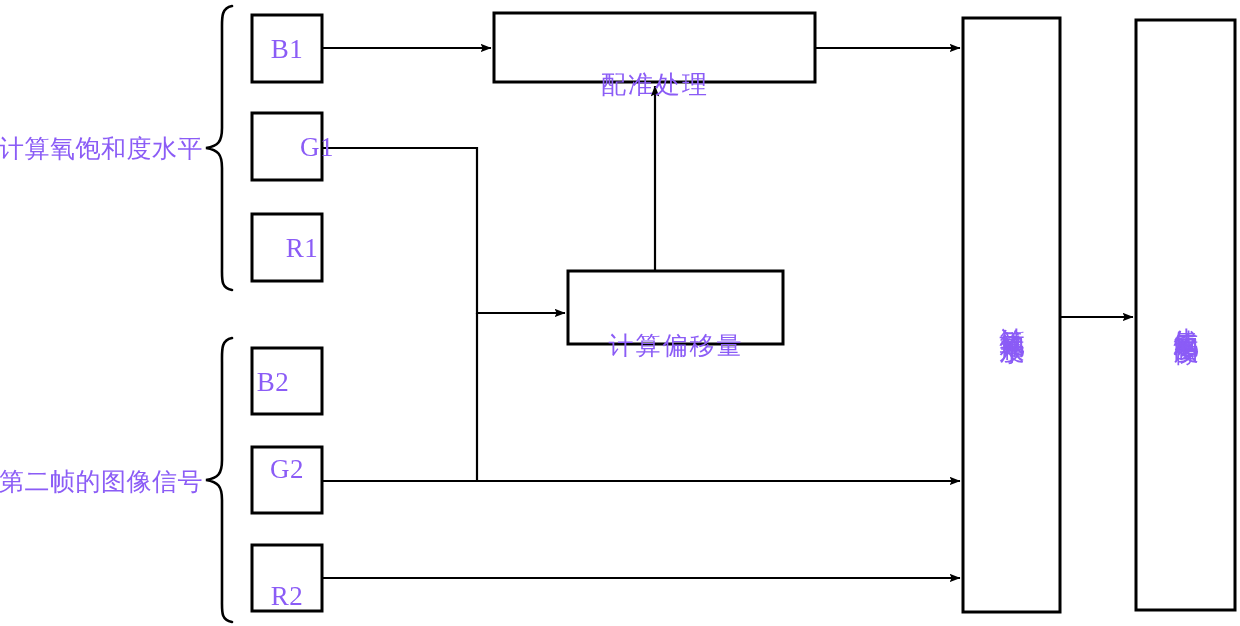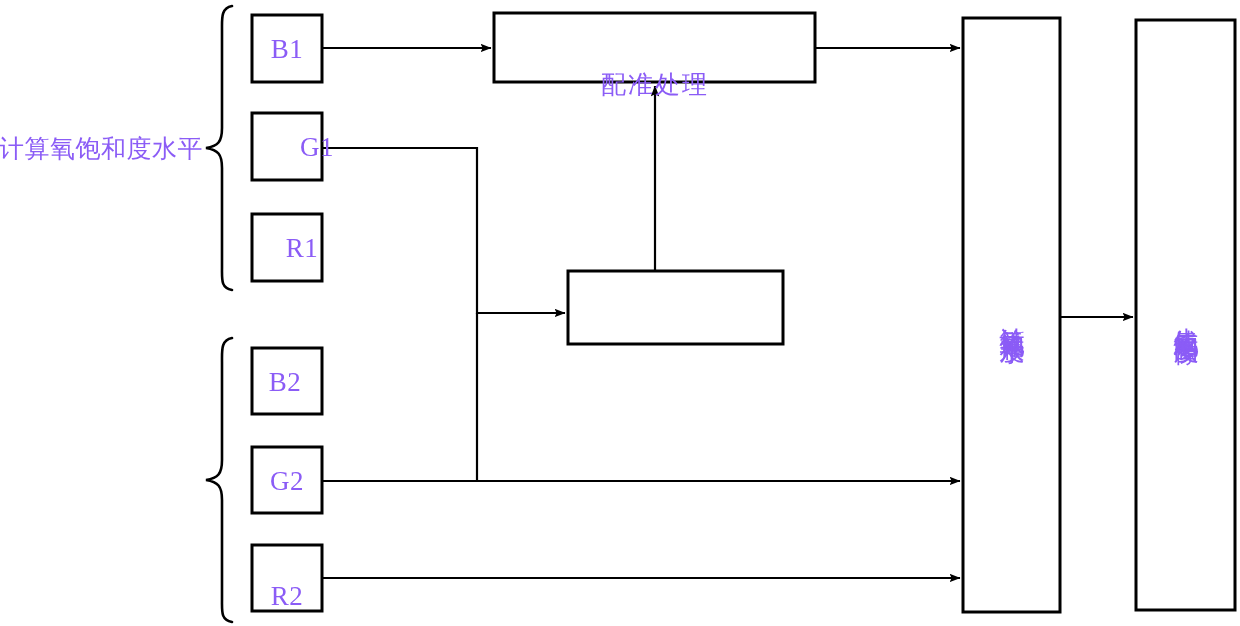--- a/index.html
+++ b/index.html
@@ -137,26 +137,28 @@
 
     <path class="conn" d="M322,481 L960,481" marker-end="url(#arrowhead)"></path>
     <path class="conn" d="M477,313 L477,481"></path>
 
     <path class="conn" d="M322,578 L960,578" marker-end="url(#arrowhead)"></path>
 
     <path class="conn" d="M1060,317 L1133,317" marker-end="url(#arrowhead)"></path>
   </svg>
 
   <div class="label-text group-label centered" style="left:101px; top:148px;">计算氧饱和度水平</div>
+  <div class="label-text group-label centered" style="left:101px; top:481px;">第二帧的图像信号</div>
 
   <div class="label-text chan-label centered" style="left:287px; top:49px;">B1</div>
   <div class="label-text chan-label centered" style="left:287px; top:147px;margin-left:30px;">G1</div>
   <div class="label-text chan-label centered" style="left:302px; top:248px;">R1</div>
 
-  <div class="label-text chan-label centered" style="left:285px; top:382px;">B2</div>
-  <div class="label-text chan-label centered" style="left:287px; top:481px;">G2</div>
+  <div class="label-text chan-label centered" style="left:273px; top:382px;">B2</div>
+  <div class="label-text chan-label centered" style="left:287px; top:469px;">G2</div>
   <div class="label-text chan-label centered" style="left:287px; top:596px;">R2</div>
 
   <div class="label-text proc-label centered" style="left:655px; top:48px;">配准处理</div>
+  <div class="label-text proc-label centered" style="left:676px; top:309px;">计算偏移量</div>
   <div class="label-text vert-label centered" style="left:1012px; top:315px;">计算氧饱和度水平</div>
   <div class="label-text vert-label centered" style="left:1186px; top:315px;">生成氧饱和度图像</div>
 
 </div>
 
 </body></html>

